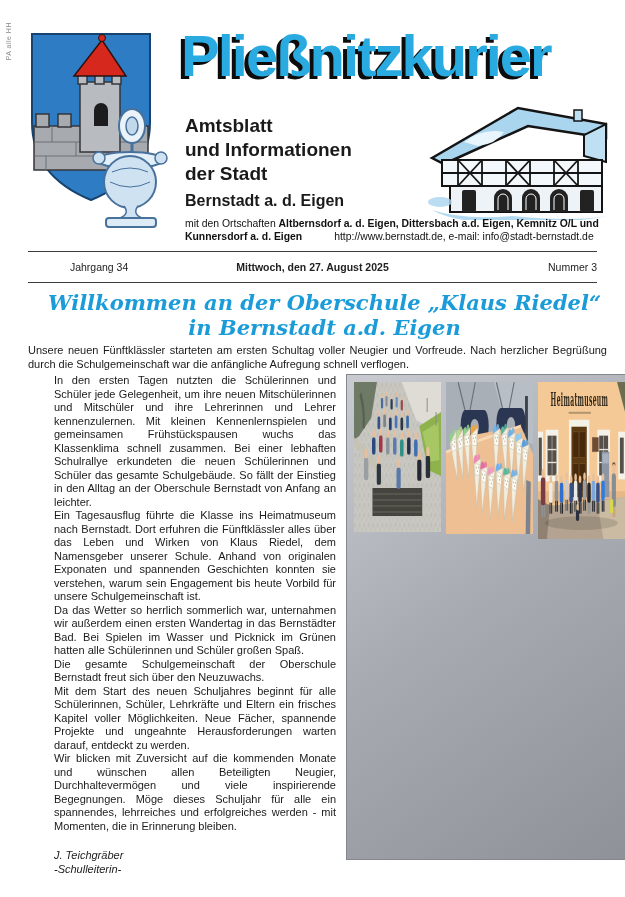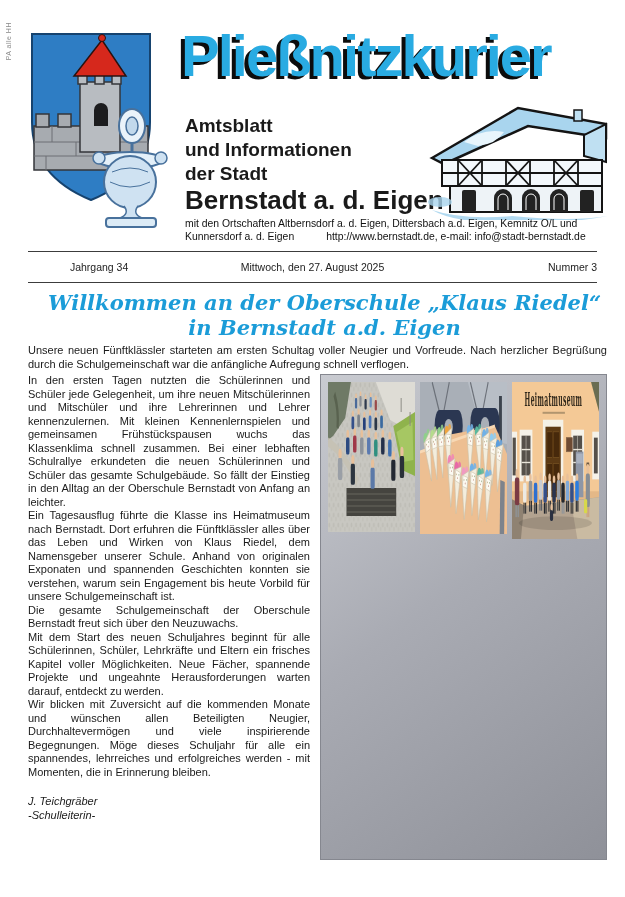--- a/index.html
+++ b/index.html
@@ -8,40 +8,40 @@
   .edge-note{position:absolute;left:5px;top:22px;font-size:7px;color:#8a8a8a;
              writing-mode:vertical-rl;transform:rotate(180deg);letter-spacing:.5px;}
   
   .masthead{position:absolute;left:0;top:0;width:625px;height:250px;border-radius:7px;}
   .wappen{position:absolute;left:28px;top:30px;}
   .mast-title{position:absolute;left:181px;top:22px;width:430px;
               font-size:58px;font-weight:bold;letter-spacing:-2px;
               color:#29abe2;text-shadow:-4px 3px 0 #0c0c0c;
               font-family:"Liberation Sans",sans-serif;white-space:nowrap;}
   .mast-sub{position:absolute;left:185px;top:114px;font-weight:bold;line-height:24px;font-size:19px;}
-  .mast-sub .big{font-size:26px;line-height:29px;}
+  .mast-sub .big{font-size:16px;line-height:29px;}
   .house{position:absolute;left:424px;top:102px;}
   .districts{position:absolute;left:185px;top:218px;width:425px;font-size:10.4px;line-height:12.5px;color:#111;}
-  .districts b{font-weight:normal;text-align:center;}
+  .districts b{font-weight:bold;text-align:center;}
   .districts .contact{font-weight:normal;margin-left:32px;}
   
   .issuebar{position:absolute;left:28px;top:251px;width:569px;height:30px;
             border-top:1px solid #3c3c3c;border-bottom:1px solid #3c3c3c;
             display:flex;align-items:center;font-size:10.5px;color:#222;}
   .issuebar .l{flex:1;text-align:center;}
-  .issuebar .c{flex:2;text-align:center;}
+  .issuebar .c{flex:2;text-align:center;font-weight:bold;}
   .issuebar .r{flex:1;text-align:right;}
   
   .headline{position:absolute;left:0;top:290px;width:625px;text-align:center;
             color:#1b9cd8;font-family:"DejaVu Serif",serif;font-style:italic;font-weight:bold;
             font-size:21px;line-height:25px;padding-left:12px;}
   .content{position:absolute;left:28px;top:344px;width:579px;}
   .content p{margin:0;font-size:11px;line-height:13.5px;text-align:justify;}
   .intro{margin-bottom:3px !important;}
-  .cols{display:flex;gap:10px;margin-top:2px;}
+  .cols{display:flex;gap:10px;margin-top:2px;margin-left:26px;}
   .leftcol{width:282px;flex:none;}
   .signature{margin-top:15px;font-style:italic;font-size:11px;line-height:14px;}
   
   .photoframe{width:287px;flex:none;box-sizing:border-box;height:486px;
               background:linear-gradient(145deg,#c9cbd1 0%,#a9abb3 45%,#8f9199 100%);
               border:1px solid #85878f;padding:7px;display:flex;flex-direction:row;gap:5px;}
   .photoframe svg{display:block;width:100%;}
   .sk{fill:#e7c09b;}
   .museum-sign{font-family:"DejaVu Serif",serif;font-weight:bold;font-size:19px;fill:#31281b;letter-spacing:1px;}
 </style>
@@ -162,20 +162,21 @@
     <div>in Bernstadt a.d. Eigen</div>
   </div>
 
   <div class="content">
     <p class="intro">Unsere neuen Fünftklässler starteten am ersten Schultag voller Neugier und Vorfreude. Nach herzlicher Begrüßung durch die Schulgemeinschaft war die anfängliche Aufregung schnell verflogen.</p>
 
     <div class="cols">
       <div class="leftcol">
         <p>In den ersten Tagen nutzten die Schülerinnen und Schüler jede Gelegenheit, um ihre neuen Mitschülerinnen und Mitschüler und ihre Lehrerinnen und Lehrer kennenzulernen. Mit kleinen Kennenlernspielen und gemeinsamen Frühstückspausen wuchs das Klassenklima schnell zusammen. Bei einer lebhaften Schulrallye erkundeten die neuen Schülerinnen und Schüler das gesamte Schulgebäude. So fällt der Einstieg in den Alltag an der Oberschule Bernstadt von Anfang an leichter.</p>
         <p>Ein Tagesausflug führte die Klasse ins Heimatmuseum nach Bernstadt. Dort erfuhren die Fünftklässler alles über das Leben und Wirken von Klaus Riedel, dem Namensgeber unserer Schule. Anhand von originalen Exponaten und spannenden Geschichten konnten sie verstehen, warum sein Engagement bis heute Vorbild für unsere Schulgemeinschaft ist.</p>
+        <p>Da das Wetter so herrlich sommerlich war, unternahmen wir außerdem einen ersten Wandertag in das Bernstädter Bad. Bei Spielen im Wasser und Picknick im Grünen hatten alle Schülerinnen und Schüler großen Spaß.</p>
         <p>Die gesamte Schulgemeinschaft der Oberschule Bernstadt freut sich über den Neuzuwachs.</p>
         <p>Mit dem Start des neuen Schuljahres beginnt für alle Schülerinnen, Schüler, Lehrkräfte und Eltern ein frisches Kapitel voller Möglichkeiten. Neue Fächer, spannende Projekte und ungeahnte Herausforderungen warten darauf, entdeckt zu werden.</p>
         <p>Wir blicken mit Zuversicht auf die kommenden Monate und wünschen allen Beteiligten Neugier, Durchhaltevermögen und viele inspirierende Begegnungen. Möge dieses Schuljahr für alle ein spannendes, lehrreiches und erfolgreiches werden - mit Momenten, die in Erinnerung bleiben.</p>
         <div class="signature">
           <div>J. Teichgräber</div>
           <div>-Schulleiterin-</div>
         </div>
       </div>
 
       <div class="photoframe">

